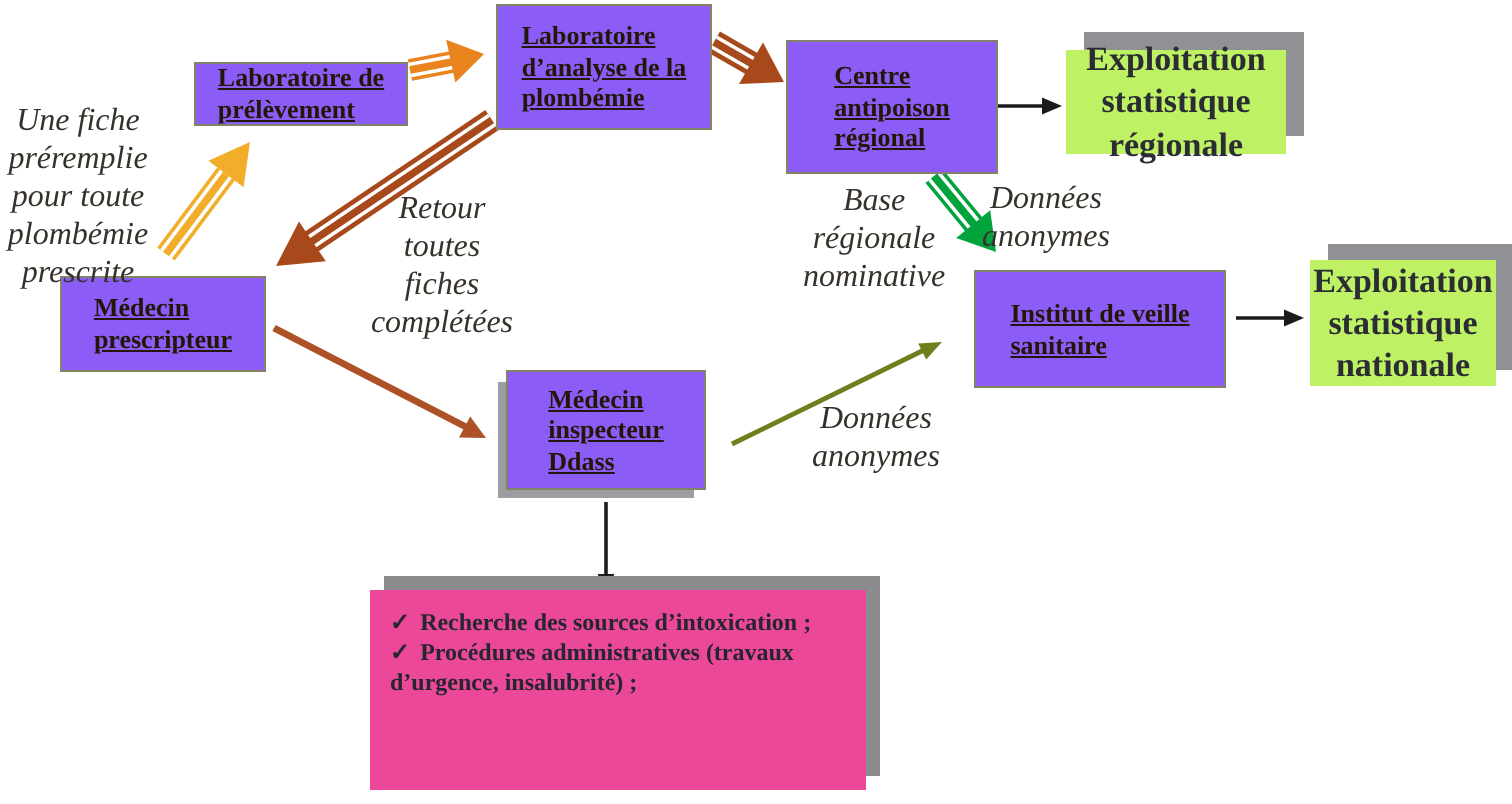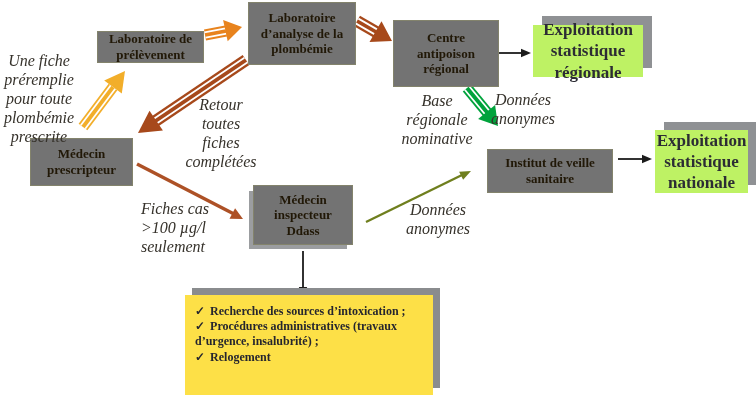--- a/index.html
+++ b/index.html
@@ -2,40 +2,40 @@
 <html><head>
 <meta charset="utf-8">
 <style>
   html,body{margin:0;padding:0;background:#ffffff;}
   .canvas{
     position:relative;width:756px;height:402px;background:#ffffff;
     font-family:"Liberation Serif","DejaVu Serif",serif;overflow:hidden;
   }
   .arrows{position:absolute;left:0;top:0;width:756px;height:402px;}
   .node{
-    position:absolute;background:#737373;border:1px solid #83836c;
-    display:flex;align-items:center;justify-content:center;text-align:center;
+    position:absolute;background:#8b5cf6;border:1px solid #83836c;
+    display:flex;align-items:center;justify-content:center;
     font-weight:bold;font-size:13px;line-height:1.2;color:#211807;
-    white-space:pre-line;box-sizing:border-box;
+    white-space:pre-line;box-sizing:border-box;text-decoration:underline;
   }
   .node.shadow-bl{box-shadow:-5px 5px 0 -1px #9b9da0;}
   .gray-node{
     position:absolute;background:#bef264;
     display:flex;align-items:center;justify-content:center;text-align:center;
     font-weight:bold;font-size:17px;line-height:1.25;color:#2c2c34;
     white-space:pre-line;box-sizing:border-box;box-shadow:9px -9px 0 #8f9194;
   }
   .lbl{
     position:absolute;font-style:italic;font-size:16px;line-height:1.18;
     color:#36322b;text-align:center;white-space:pre-line;
   }
   .lbl.left{text-align:left;}
   .actions-box{
     position:absolute;left:185px;top:295px;width:248px;height:100px;
-    background:#fde047;box-shadow:7px -7px 0 #8a8c8e;box-sizing:border-box;
+    background:#ec4899;box-shadow:7px -7px 0 #8a8c8e;box-sizing:border-box;
     padding:9px 8px 6px 10px;
   }
   .action-item{
     font-weight:bold;font-size:12px;line-height:1.27;color:#26262e;
   }
   .check{margin-right:5px;}
 </style>
 </head>
 <body>
 
@@ -120,21 +120,21 @@
   </div>
   <div class="node" style="left:30px;top:138px;width:103px;height:48px;">
     <span>Médecin
 prescripteur</span>
   </div>
   <div class="node shadow-bl" style="left:253px;top:185px;width:100px;height:60px;">
     <span>Médecin
 inspecteur
 Ddass</span>
   </div>
-  <div class="node" style="left:487px;top:149px;width:126px;height:44px;">
+  <div class="node" style="left:487px;top:135px;width:126px;height:59px;">
     <span>Institut de veille
 sanitaire</span>
   </div>
 
   <div class="gray-node" style="left:533px;top:25px;width:110px;height:52px;">
     <span>Exploitation
 statistique
 régionale</span>
   </div>
   <div class="gray-node" style="left:655px;top:130px;width:93px;height:63px;box-shadow:9px -8px 0 #8f9194;">
@@ -150,31 +150,25 @@
 prescrite</div>
   <div class="lbl" style="left:182px;top:96px;width:78px;text-align:center;">Retour
 toutes
 fiches
 complétées</div>
   <div class="lbl" style="left:399px;top:92px;width:76px;text-align:center;">Base
 régionale
 nominative</div>
   <div class="lbl" style="left:486px;top:91px;width:74px;">Données
 anonymes</div>
-  <div class="lbl left" style="left:141px;top:200px;width:70px;">Fiches cas
-&gt;100 µg/l
-seulement</div>
   <div class="lbl" style="left:401px;top:201px;width:74px;">Données
 anonymes</div>
 
   <div class="actions-box">
     <div class="action-item">
       <span class="check">✓</span><span>Recherche des sources d’intoxication ;</span>
     </div>
     <div class="action-item">
       <span class="check">✓</span><span>Procédures administratives (travaux d’urgence, insalubrité) ;</span>
     </div>
-    <div class="action-item">
-      <span class="check">✓</span><span>Relogement</span>
-    </div>
   </div>
 
 </div>
 
 </body></html>

